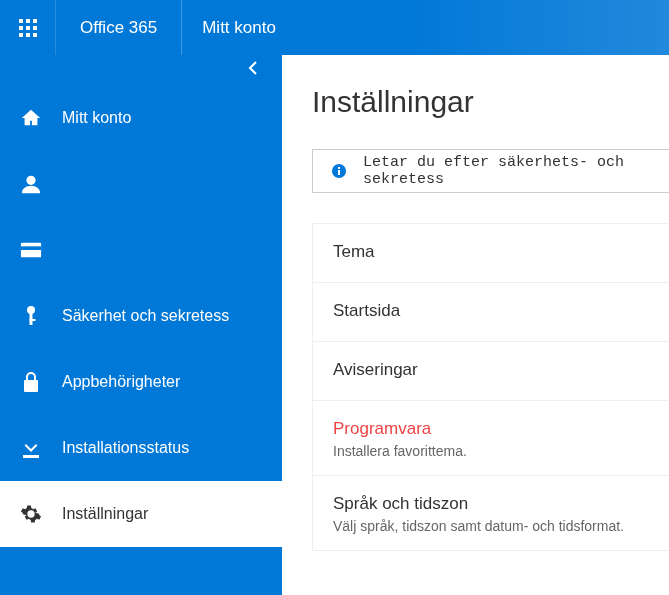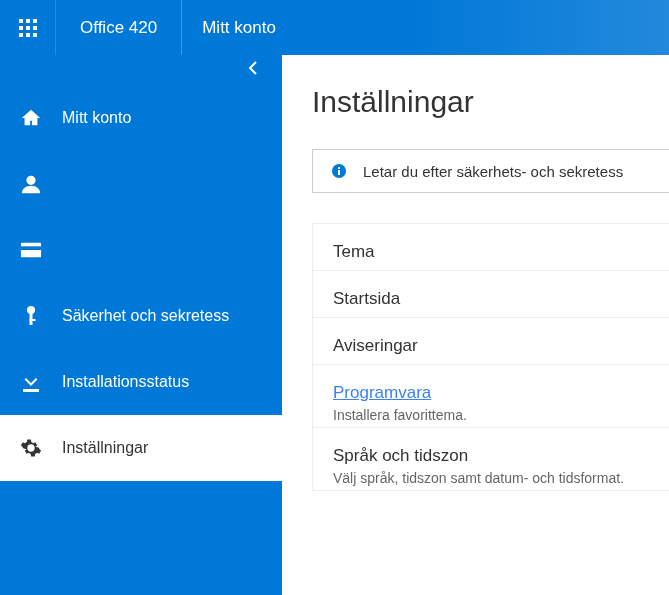--- a/index.html
+++ b/index.html
@@ -96,42 +96,42 @@
   .info-banner {
     border: 1px solid #ccc;
     border-right: none;
     margin-left: 30px;
     height: 44px;
     display: flex;
     align-items: center;
     padding-left: 18px;
     font-size: 15px;
     color: #333;
+    font-family: Liberation Mono, monospace;
   }
   .info-banner .info-ico { margin-right: 16px; display:flex; }
   .settings-list {
     margin: 30px 0 0 30px;
     border: 1px solid #eee;
     border-right: none;
     border-bottom: none;
   }
   .settings-item {
-    padding: 18px 20px 4px 20px;
+    padding: 18px 20px 16px 20px;
     border-bottom: 1px solid #eee;
     cursor: pointer;
   }
   .settings-item h3 {
     font-size: 17px;
     font-weight: 400;
     color: #333;
     margin-bottom: 4px;
   }
   .settings-item h3.link {
-    color: #3b82f6;
-    text-decoration: underline;
+    color: #ef4444;
   }
   .settings-item p {
     font-size: 14px;
     color: #666;
   }
 </style>
 </head>
 <body>
 
 <div class="topbar">
@@ -141,21 +141,21 @@
         <rect width="4" height="4" x="7" y="0" fill="#fff"></rect>
         <rect width="4" height="4" x="14" y="0" fill="#fff"></rect>
       <rect width="4" height="4" x="0" y="7" fill="#fff"></rect>
         <rect width="4" height="4" x="7" y="7" fill="#fff"></rect>
         <rect width="4" height="4" x="14" y="7" fill="#fff"></rect>
       <rect width="4" height="4" x="0" y="14" fill="#fff"></rect>
         <rect width="4" height="4" x="7" y="14" fill="#fff"></rect>
         <rect width="4" height="4" x="14" y="14" fill="#fff"></rect>
     </svg>
   </div>
-  <div class="brand">Office 420</div>
+  <div class="brand">Office 365</div>
   <div class="top-title">Mitt konto</div>
 </div>
 
 <div class="main">
 
   <nav class="sidebar">
     <div class="collapse-row">
       <span>
         <svg width="10" height="14" viewBox="0 0 10 14">
             <path d="M8 1 L2 7 L8 13" stroke="#fff" stroke-width="2" fill="none"></path>
@@ -189,20 +189,28 @@
       </li>
       <li class="sidebar-item">
         <span class="sidebar-icon">
           <svg width="14" height="22" viewBox="0 0 14 22">
               <circle cx="7" cy="5" r="4"></circle>
               <rect x="5.5" y="8" width="3" height="12"></rect>
               <rect x="5.5" y="14" width="6" height="2"></rect>
             </svg>
         </span>
         <span class="sidebar-label">Säkerhet och sekretess</span>
+      </li>
+      <li class="sidebar-item">
+        <span class="sidebar-icon">
+          <svg width="18" height="22" viewBox="0 0 18 22">
+              <path d="M4 9V6a5 5 0 0 1 10 0v3h1a1 1 0 0 1 1 1v10a1 1 0 0 1-1 1H3a1 1 0 0 1-1-1V10a1 1 0 0 1 1-1h1zm2 0h6V6a3 3 0 0 0-6 0v3z"></path>
+            </svg>
+        </span>
+        <span class="sidebar-label">Appbehörigheter</span>
       </li>
       <li class="sidebar-item">
         <span class="sidebar-icon">
           <svg width="20" height="22" viewBox="0 0 20 22">
               <path d="M10 0v12l5-5 1.4 1.4L10 15 3.6 8.4 5 7l5 5V0h0zM2 18h16v3H2z"></path>
             </svg>
         </span>
         <span class="sidebar-label">Installationsstatus</span>
       </li>
       <li class="sidebar-item active">

